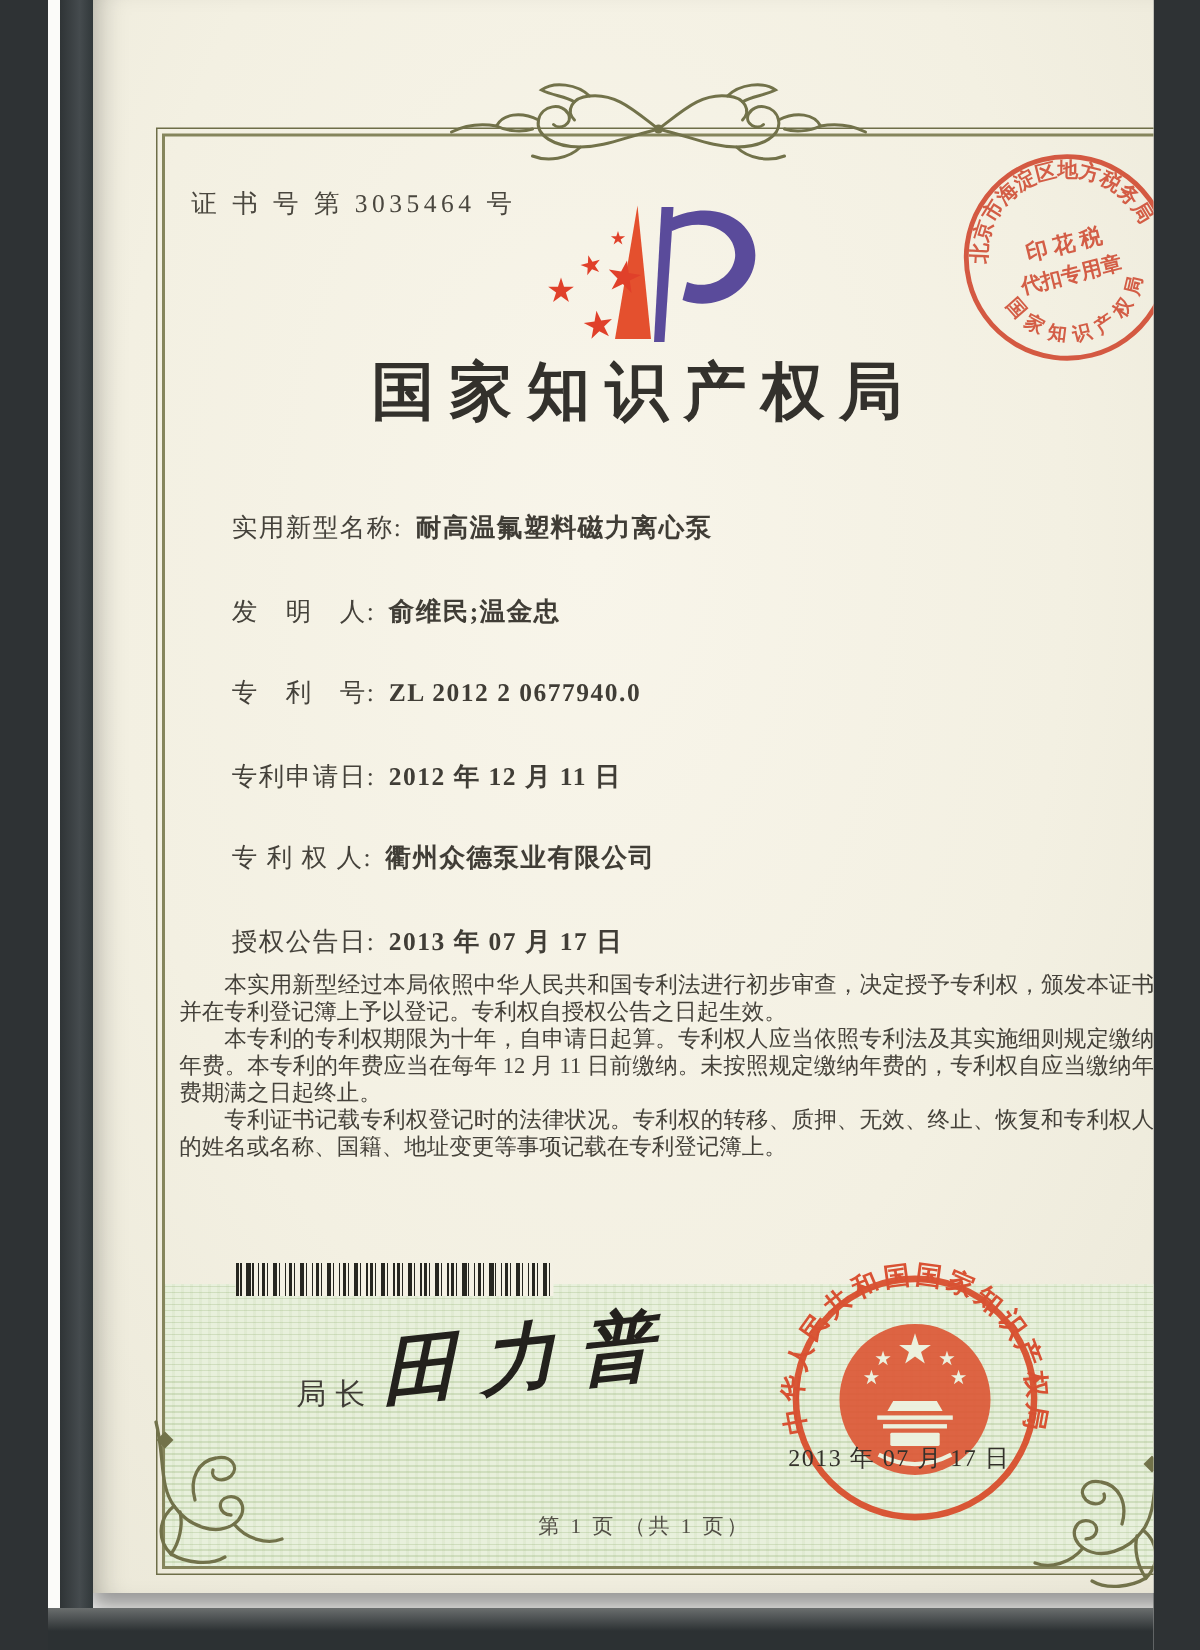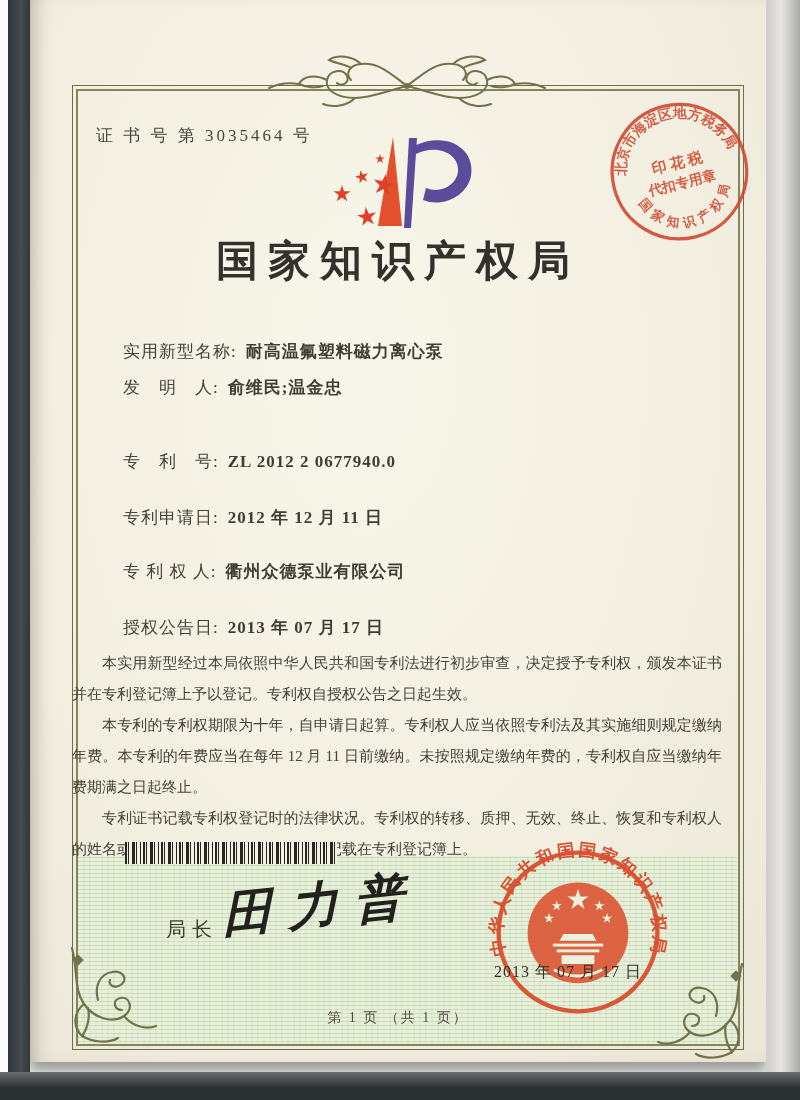--- a/index.html
+++ b/index.html
@@ -1,16 +1,16 @@
 <!DOCTYPE html>
 <html><head>
 <meta charset="utf-8">
 <style>
   html,body{margin:0;padding:0;background:#2e3234;}
-  .scan{position:relative;width:800px;height:1100px;margin:0 auto;overflow:hidden;
+  .scan{position:relative;width:737px;height:1100px;margin:0 auto;overflow:hidden;
         background:#fbfbf9;font-family:"Liberation Serif","DejaVu Serif",serif;}
   
   .edge-left{position:absolute;left:8px;top:0;width:22px;height:1078px;background:linear-gradient(90deg,#2f3436,#454b4e 60%,#31383a);z-index:6;}
   .edge-right{position:absolute;left:766px;top:0;width:34px;height:1078px;background:linear-gradient(90deg,#cfcec9,#e7e6e2 45%,#a9a9a6);z-index:6;}
   .edge-bottom{position:absolute;left:0;top:1072px;width:800px;height:28px;background:linear-gradient(180deg,#6a6e6e,#2c3133 55%);z-index:7;}
   .paper{position:absolute;left:28px;top:0;width:740px;height:1062px;
          background:radial-gradient(ellipse at 45% 35%, #f8f5ea 0%, #f3f0e2 55%, #eae7d7 100%);
          box-shadow:inset 18px 0 22px -16px rgba(0,0,0,.35), 0 10px 14px rgba(0,0,0,.4);}
   
   .border-outer{position:absolute;left:44px;top:85px;width:670px;height:963px;border:1.5px solid #6e6e48;z-index:1;}
@@ -25,21 +25,21 @@
   .corner-br{left:622px;top:958px;transform:scaleX(-1);}
   .cert-no{position:absolute;left:68px;top:124px;font-size:17px;letter-spacing:3px;color:#4a473f;z-index:2;}
   svg.tax-stamp{position:absolute;left:568px;top:88px;width:168px;height:168px;transform:rotate(-14deg);opacity:.88;z-index:3;}
   svg.logo{position:absolute;left:294px;top:130px;width:160px;height:106px;z-index:2;}
   .title{position:absolute;left:0;top:233px;width:740px;text-align:center;font-size:42px;font-weight:bold;
          letter-spacing:10px;color:#33312c;z-index:2;}
   .fields{position:absolute;left:95px;top:0;width:600px;z-index:2;}
   .frow{position:absolute;left:0;white-space:nowrap;font-size:17px;color:#45423b;letter-spacing:1px;}
   .flabel{color:#45423b;}
   .fvalue{margin-left:9px;color:#403d36;font-weight:bold;}
-  .body-text{position:absolute;left:44px;top:648px;width:650px;z-index:2;font-size:15px;line-height:31px;color:#44413a;text-align:justify;}
+  .body-text{position:absolute;left:60px;top:648px;width:650px;z-index:2;font-size:15px;line-height:18px;color:#44413a;text-align:justify;}
   .body-text p{margin:0;text-indent:2em;}
   .barcode{position:absolute;left:97px;top:842px;width:212px;height:22px;z-index:2;
       background:repeating-linear-gradient(90deg,#262620 0 2px,#f4f1e4 2px 3px,#262620 3px 4px,#f4f1e4 4px 7px,#262620 7px 10px,#f4f1e4 10px 11px,#262620 11px 12px,#f4f1e4 12px 15px,#262620 15px 16px,#f4f1e4 16px 18px);}
   .signer-title{position:absolute;left:138px;top:916px;font-size:20px;letter-spacing:6px;color:#3f3c36;z-index:3;}
   .signer-name{position:absolute;left:194px;top:872px;font-size:50px;font-weight:600;font-style:italic;
       letter-spacing:16px;color:#23211d;transform:rotate(-6deg) skewX(-4deg);z-index:3;}
   svg.issuing-seal{position:absolute;left:458px;top:840px;width:184px;height:184px;opacity:.95;z-index:3;}
   .issue-date{position:absolute;left:466px;top:962px;font-size:16px;letter-spacing:1px;color:#33312b;z-index:4;}
   .page-footer{position:absolute;left:0;top:1009px;width:740px;text-align:center;font-size:14px;letter-spacing:2px;color:#514e45;z-index:2;}
 </style>
@@ -122,21 +122,21 @@
         <use href="#st" transform="translate(45,87) scale(1.0) rotate(-8)"></use>
       </g>
     </svg>
 
     <div class="title">国家知识产权局</div>
 
     <div class="fields">
       <div class="frow" style="top:340px">
         <span class="flabel">实用新型名称:</span><span class="fvalue">耐高温氟塑料磁力离心泵</span>
       </div>
-      <div class="frow" style="top:376px">
+      <div class="frow" style="top:396px">
         <span class="flabel">发　明　人:</span><span class="fvalue">俞维民;温金忠</span>
       </div>
       <div class="frow" style="top:450px">
         <span class="flabel">专　利　号:</span><span class="fvalue">ZL 2012 2 0677940.0</span>
       </div>
       <div class="frow" style="top:506px">
         <span class="flabel">专利申请日:</span><span class="fvalue">2012 年 12 月 11 日</span>
       </div>
       <div class="frow" style="top:560px">
         <span class="flabel">专 利 权 人:</span><span class="fvalue">衢州众德泵业有限公司</span>

